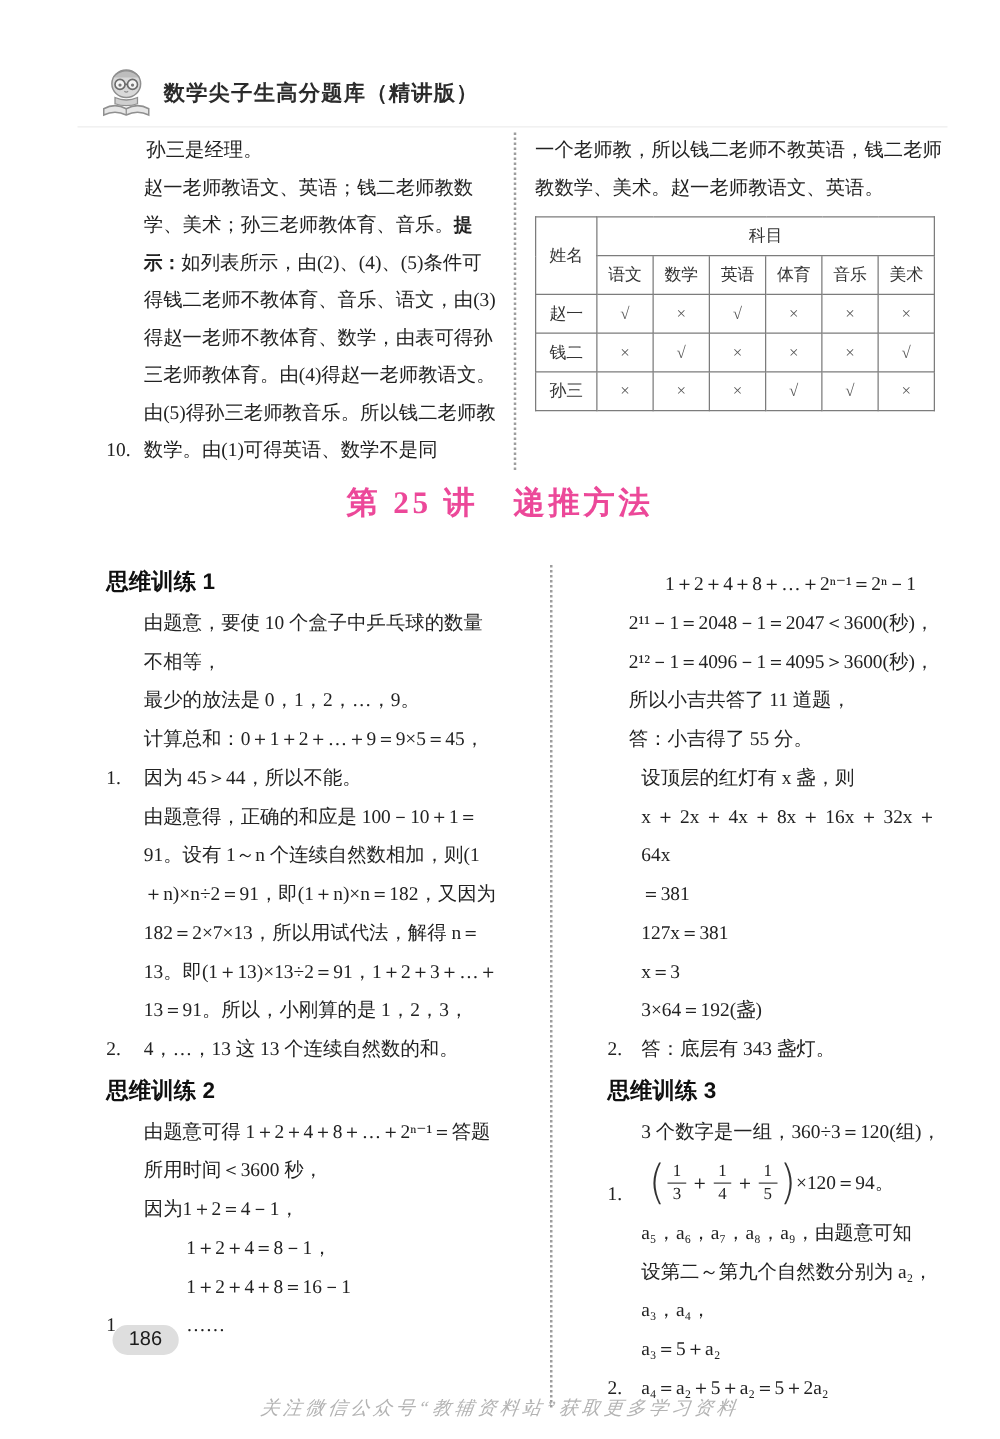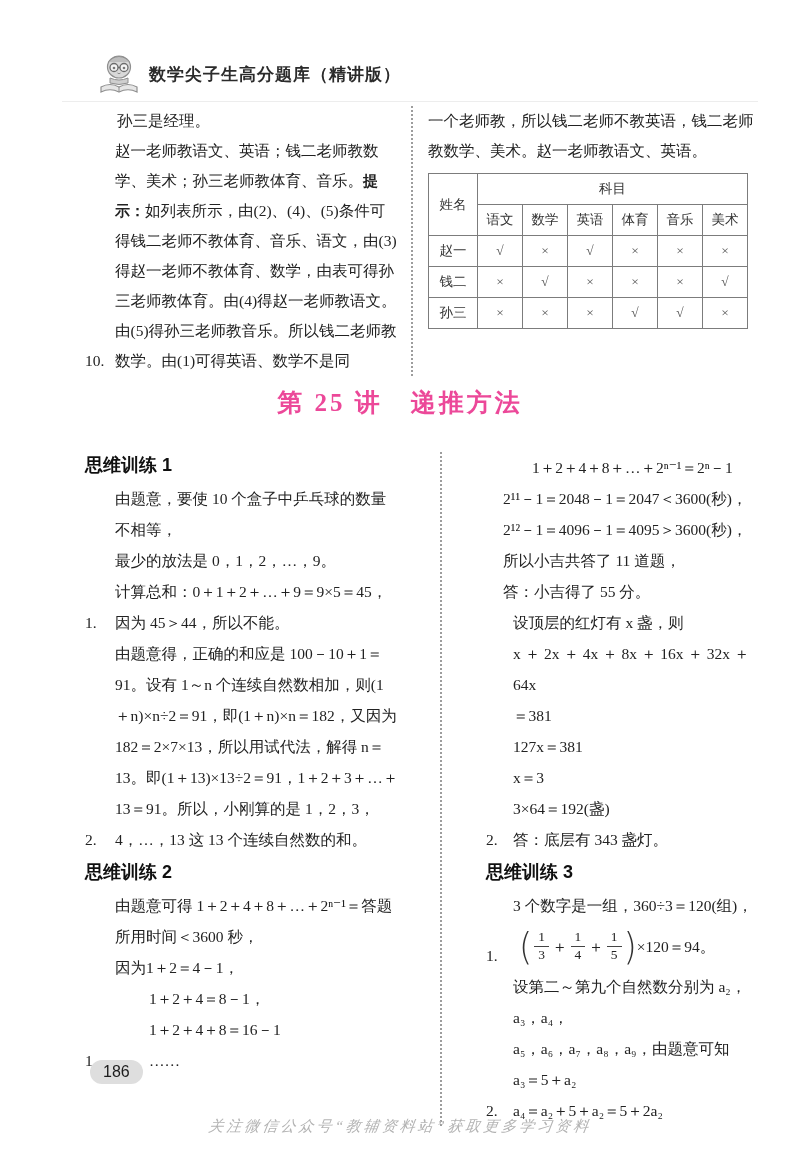--- a/index.html
+++ b/index.html
@@ -1,20 +1,20 @@
 <!DOCTYPE html>
 <html><head>
 <meta charset="utf-8">
 <style>
   html,body{margin:0;padding:0;}
   body{width:800px;height:1151px;background:#ffffff;font-family:"Liberation Serif","DejaVu Serif",serif;color:#222;}
   .page{position:relative;width:800px;height:1151px;overflow:hidden;background:#fff;}
 
   
-  .hdr{position:absolute;left:98px;top:52px;display:flex;align-items:center;gap:9px;}
+  .hdr{position:absolute;left:80px;top:52px;display:flex;align-items:center;gap:9px;}
   .logo{width:42px;height:44px;display:inline-block;}
   .hdr-title{font-size:17px;font-weight:bold;color:#2b2b2b;letter-spacing:1px;}
   .hdr-rule{position:absolute;left:62px;right:42px;top:101px;border-top:1px solid #ededed;}
 
   
   .cols{position:absolute;left:85px;right:36px;display:flex;align-items:stretch;}
   .cols-top{top:106px;line-height:30px;}
   .cols-bot{top:452px;line-height:31px;gap:29px;}
   .col-l{width:326px;flex:none;padding-right:12px;box-sizing:border-box;}
   .divider{flex:none;width:0;border-left:2px dotted #9d9d9d;}
@@ -209,22 +209,22 @@
                 <span class="fd">5</span>
               </span>
             <span class="bp">)</span>
             <span>×120＝94。</span>
           </div>
         </div>
       </div>
       <div class="item">
         <span class="no-r">2.</span>
         <div class="bd">
+          <p>a₅，a₆，a₇，a₈，a₉，由题意可知</p>
           <p>设第二～第九个自然数分别为 a₂，a₃，a₄，</p>
-          <p>a₅，a₆，a₇，a₈，a₉，由题意可知</p>
           <p>a₃＝5＋a₂</p>
           <p>a₄＝a₂＋5＋a₂＝5＋2a₂</p>
         </div>
       </div>
     </div>
   </div>
 
   <div class="badge">186</div>
   <div class="wm">关注微信公众号“教辅资料站”获取更多学习资料</div>
 

